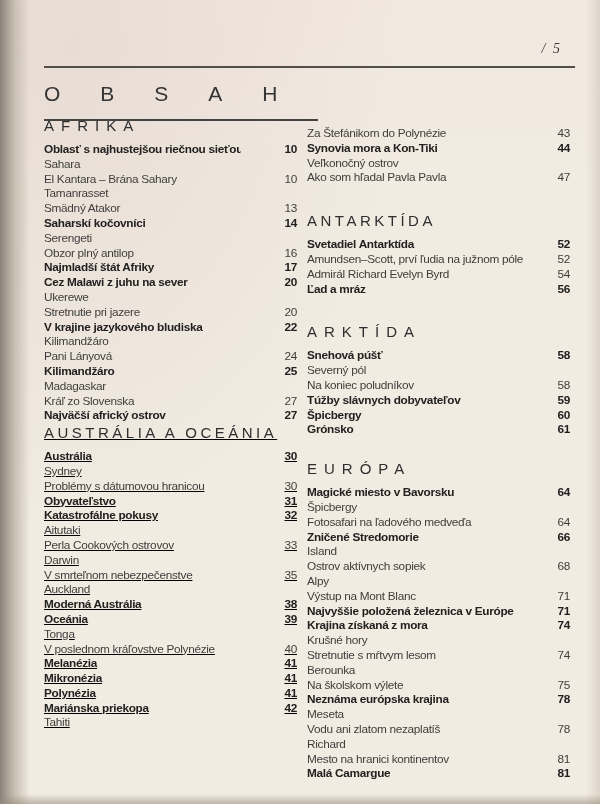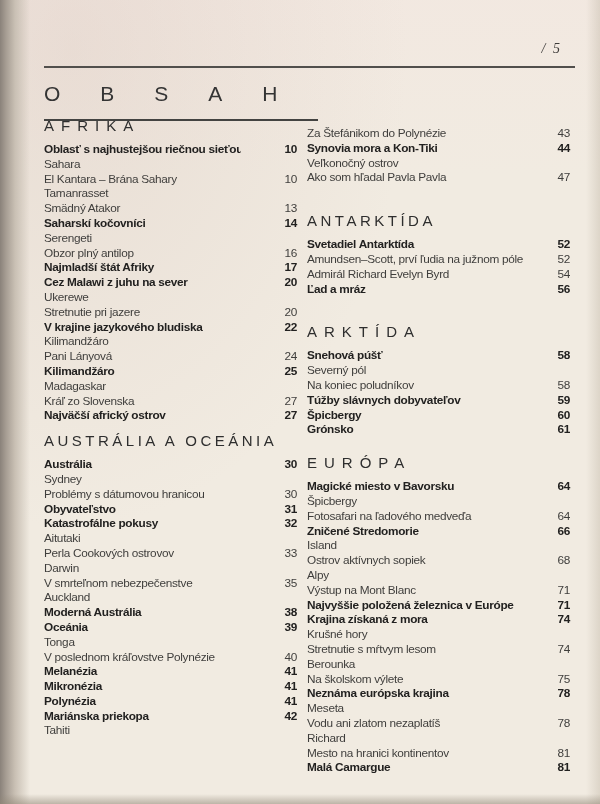--- a/index.html
+++ b/index.html
@@ -59,23 +59,23 @@
   #col-left  { left: 44px;  width: 253px; top: 116px; }
   #col-right { left: 307px; width: 263px; top: 126px; }
 
   .section-heading {
     font-size: 15px; font-weight: 400; color: #2e2e2e;
     letter-spacing: 3.5px; white-space: nowrap;
     margin: 0 0 6px 0; line-height: 20px;
   }
   .section-heading.wide { letter-spacing: 7px; }
   .section { margin: 0; }
-  .sec-gap-lg { margin-top: 8px; }
+  .sec-gap-lg { margin-top: 0; text-decoration: underline; }
   .sec-gap-md { margin-top: 26px; }
-  .sec-gap-sm { margin-top: 16px; }
+  .sec-gap-sm { margin-top: 22px; }
 
   .row {
     display: flex; align-items: baseline;
     font-size: 11.8px; line-height: 14.8px;
     letter-spacing: -0.3px;
     color: #3f3e3c;
     white-space: nowrap;
   }
   .row .title { flex: 1 1 auto; overflow: hidden; }
   .row .pageno { flex: 0 0 auto; margin-left: 6px; text-align: right; min-width: 16px; }

